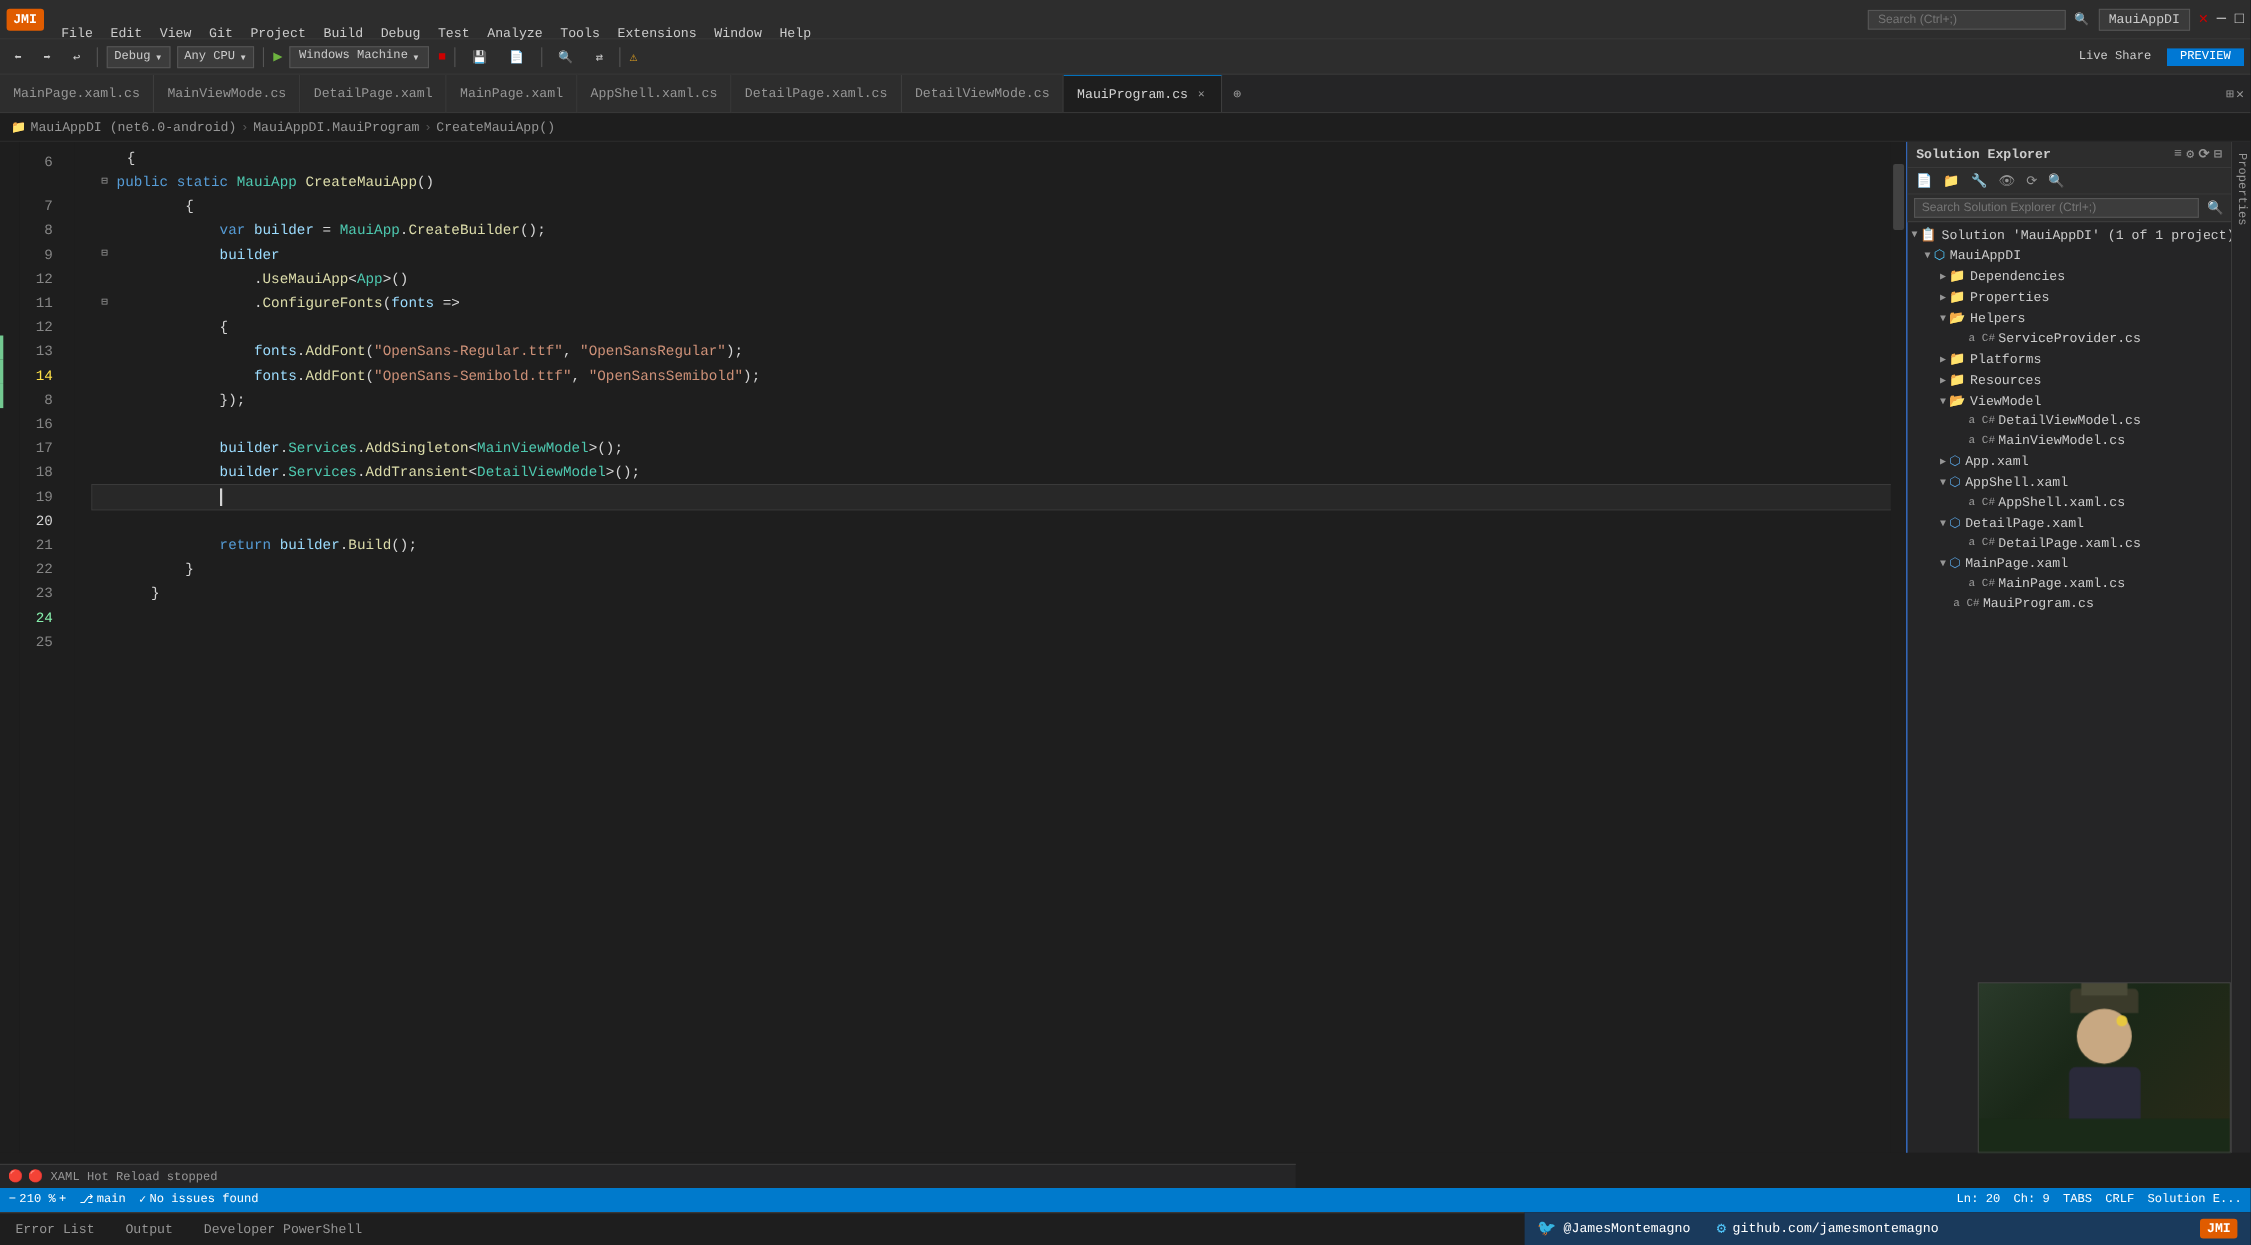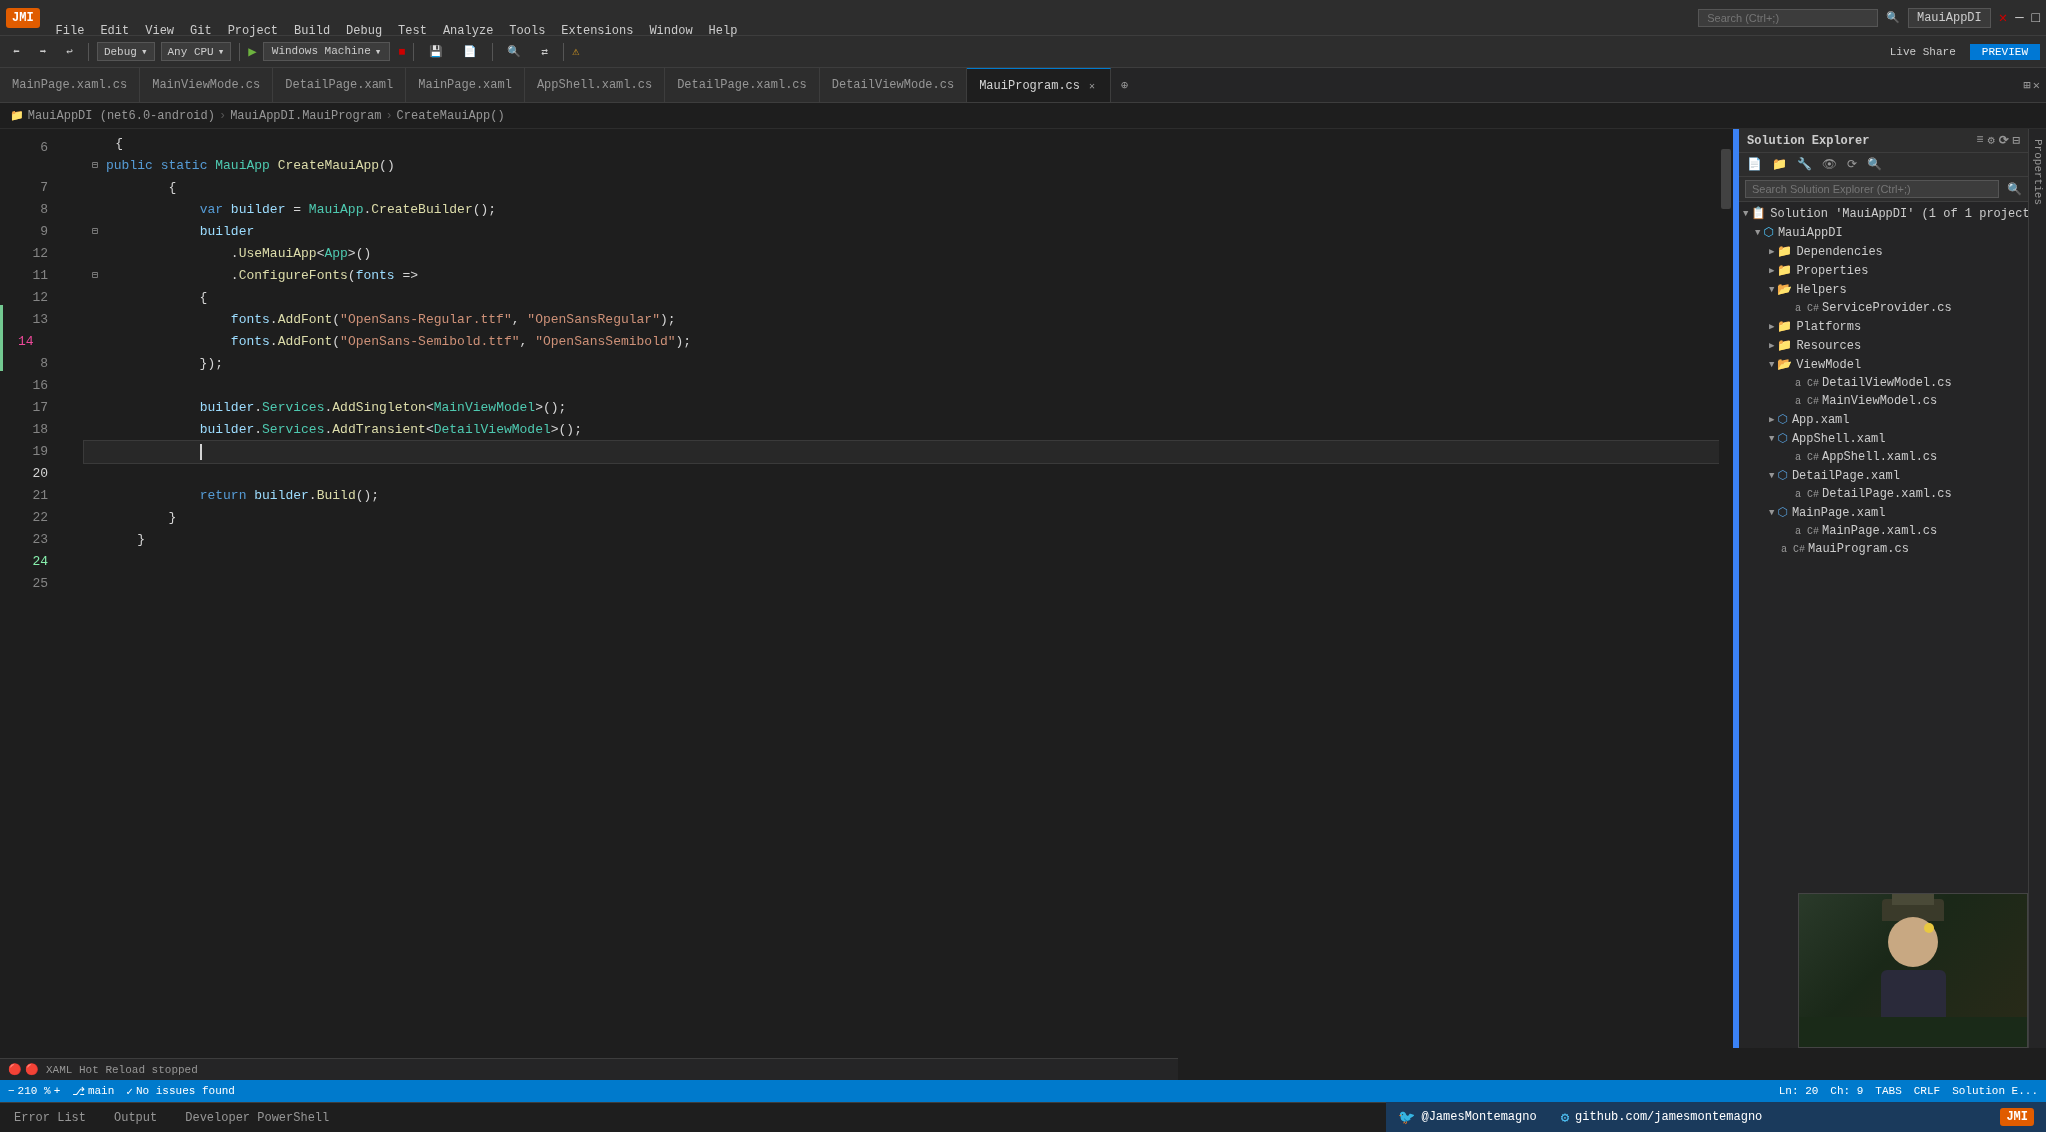--- a/index.html
+++ b/index.html
@@ -527,21 +527,21 @@
         <div style="height:22px;line-height:22px;padding-right:10px;text-align:right;color:#858585;">6</div>
 
         <div style="height:18px;line-height:18px;padding-right:10px;text-align:right;color:#858585;font-size:11px;"></div>
         <div style="height:22px;line-height:22px;padding-right:10px;text-align:right;color:#858585;">7</div>
         <div style="height:22px;line-height:22px;padding-right:10px;text-align:right;color:#858585;">8</div>
         <div style="height:22px;line-height:22px;padding-right:10px;text-align:right;color:#858585;">9</div>
         <div style="height:22px;line-height:22px;padding-right:10px;text-align:right;color:#858585;">12</div>
         <div style="height:22px;line-height:22px;padding-right:10px;color:#858585;">11</div>
         <div style="height:22px;line-height:22px;padding-right:10px;text-align:right;color:#858585;">12</div>
         <div style="height:22px;line-height:22px;padding-right:10px;text-align:right;color:#858585;">13</div>
-        <div style="height:22px;line-height:22px;padding-right:10px;text-align:left;color:#ec4899;">14</div>
+        <div style="height:22px;line-height:22px;padding-right:10px;text-align:right;color:#fde047;">14</div>
         <div style="height:22px;line-height:22px;padding-right:10px;text-align:right;color:#858585;">8</div>
         <div style="height:22px;line-height:22px;padding-right:10px;text-align:right;color:#858585;">16</div>
         <div style="height:22px;line-height:22px;padding-right:10px;text-align:right;color:#858585;">17</div>
         <div style="height:22px;line-height:22px;padding-right:10px;text-align:right;color:#858585;">18</div>
         <div style="height:22px;line-height:22px;padding-right:10px;text-align:right;color:#858585;">19</div>
         <div style="height:22px;line-height:22px;padding-right:10px;text-align:right;color:#d4d4d4;">20</div>
         <div style="height:22px;line-height:22px;padding-right:10px;text-align:right;color:#858585;">21</div>
         <div style="height:22px;line-height:22px;padding-right:10px;text-align:right;color:#858585;">22</div>
         <div style="height:22px;line-height:22px;padding-right:10px;text-align:right;color:#858585;">23</div>
         <div style="height:22px;line-height:22px;padding-right:10px;text-align:right;color:#86efac;">24</div>
@@ -707,21 +707,21 @@
 
     </div>
 
     <div id="editor-scrollbar" style="width:14px;background:#1e1e1e;position:relative;flex-shrink:0;">
       <div style="position:absolute;top:0;right:2px;width:10px;height:100%;background:#1e1e1e;">
         <div style="position:absolute;top:20px;width:10px;height:60px;background:#424242;border-radius:2px;"></div>
       </div>
     </div>
   </div>
 
-  <div id="solution-explorer" style="width:295px;background:#252526;border-left:6px solid #3b82f6;display:flex;flex-direction:column;flex-shrink:0;position:relative;">
+  <div id="solution-explorer" style="width:295px;background:#252526;border-left:1px solid #3b82f6;display:flex;flex-direction:column;flex-shrink:0;position:relative;">
 
     <div id="solution-explorer-header" style="display:flex;align-items:center;justify-content:space-between;padding:4px 8px;background:#2d2d2d;border-bottom:1px solid #3d3d3d;">
       <span style="font-size:12px;font-weight:bold;color:#cccccc;">Solution Explorer</span>
       <div style="display:flex;gap:4px;">
         <span style="color:#969696;cursor:pointer;font-size:12px;">≡</span>
         <span style="color:#969696;cursor:pointer;font-size:12px;">⚙</span>
         <span style="color:#969696;cursor:pointer;font-size:12px;">⟳</span>
         <span style="color:#969696;cursor:pointer;font-size:12px;">⊟</span>
       </div>
     </div>

